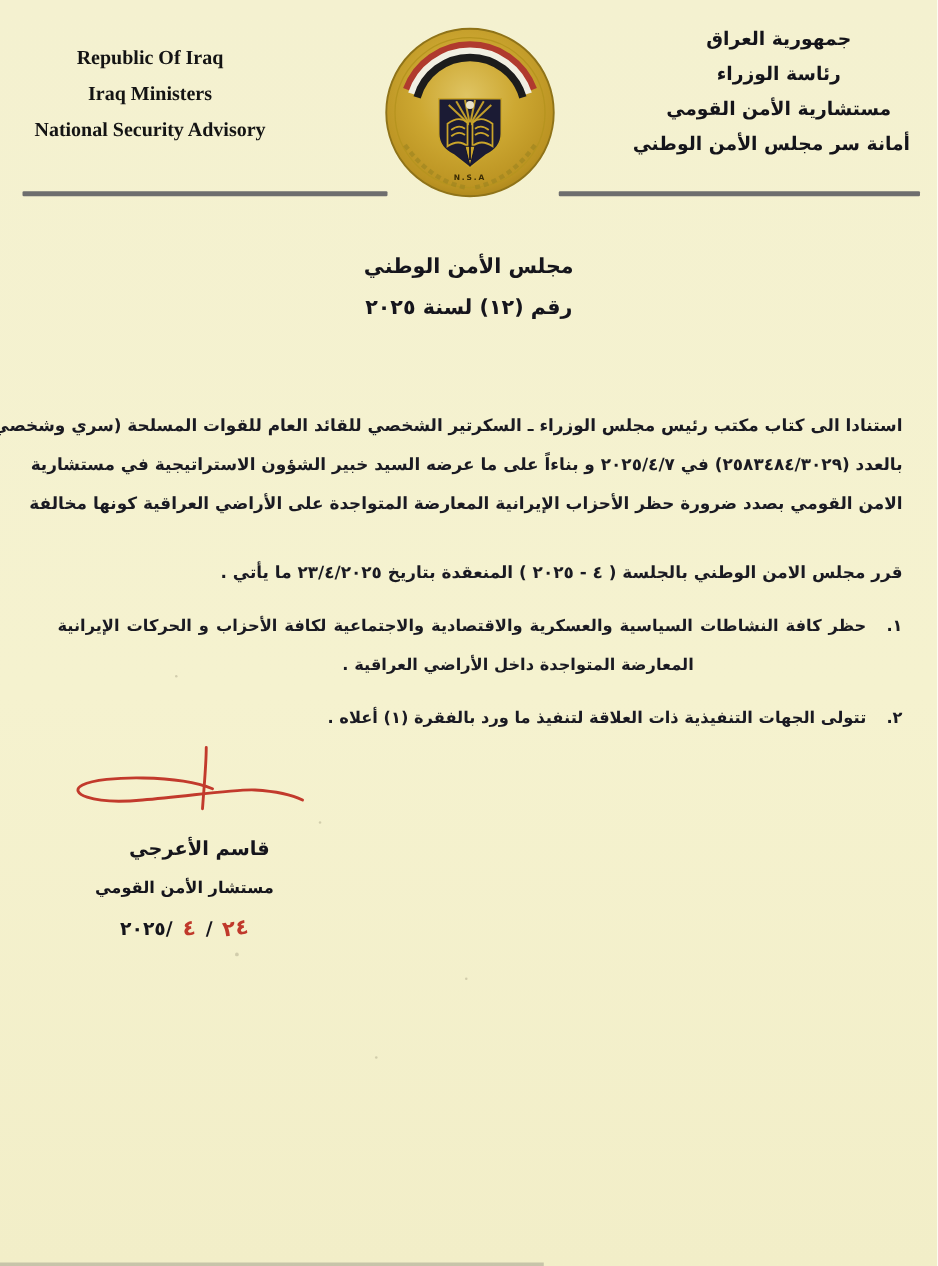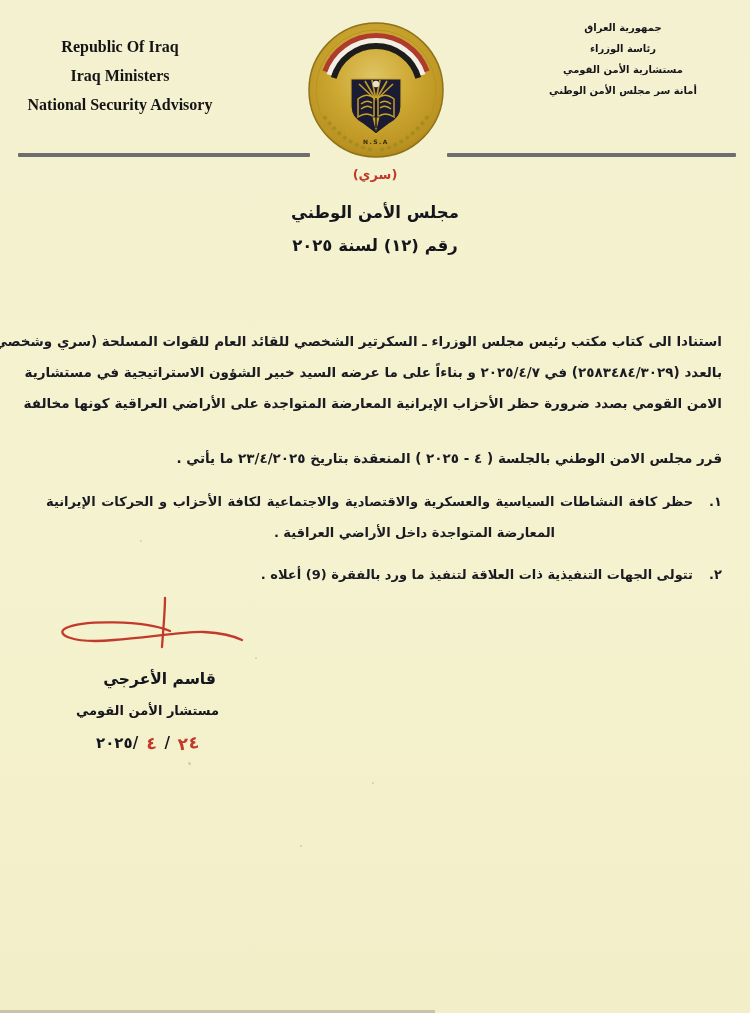--- a/index.html
+++ b/index.html
@@ -15,21 +15,21 @@
   .header-en{
     position:absolute;left:24px;top:38px;width:192px;
     text-align:center;
     font-family:"Liberation Serif",serif;
     font-weight:bold;font-size:16px;color:#141414;
   }
   .header-en .line{margin-bottom:11px;white-space:nowrap;}
   .header-ar{
     position:absolute;right:22px;top:22px;width:210px;
     direction:rtl;text-align:center;
-    font-weight:bold;font-size:10px;color:#14141a;
+    font-weight:bold;font-size:15px;color:#14141a;
   }
   .header-ar .line{margin-bottom:10px;white-space:nowrap;}
   
   .seal{position:absolute;left:306px;top:20px;width:140px;height:140px;}
   
   .sep{position:absolute;top:153px;height:4px;background:#6e6e6e;border-radius:1px;}
   .sep.left{left:18px;width:292px;}
   .sep.right{left:447px;width:289px;}
   
   .classification{
@@ -148,21 +148,20 @@
     </g>
 
     <path d="M66,97 L74,97 L70,113 Z" fill="#caa52a" stroke="#11112a" stroke-width=".8"></path>
     <line x1="70" y1="78" x2="70" y2="108" stroke="#11112a" stroke-width="1.4"></line>
     <text x="70" y="124" text-anchor="middle" font-size="6" font-weight="bold" fill="#3a2c05" letter-spacing="1.5">N.S.A</text>
   </svg>
 
   <div class="sep left"></div>
   <div class="sep right"></div>
 
-  <div class="classification">(سري)</div>
 
   <div class="doc-title">
     <div class="line">مجلس الأمن الوطني</div>
     <div class="line">رقم (١٢) لسنة ٢٠٢٥</div>
   </div>
 
   <div class="body-par">
     <div class="jline">استنادا الى كتاب مكتب رئيس مجلس الوزراء ـ السكرتير الشخصي للقائد العام للقوات المسلحة (سري وشخصي)</div>
     <div class="jline">بالعدد (٢٥٨٣٤٨٤/٣٠٢٩) في ٢٠٢٥/٤/٧ و بناءاً على ما عرضه السيد خبير الشؤون الاستراتيجية في مستشارية</div>
     <div class="jline">الامن القومي بصدد ضرورة حظر الأحزاب الإيرانية المعارضة المتواجدة على الأراضي العراقية كونها مخالفة</div>
@@ -174,21 +173,21 @@
     <div class="item">
       <span class="marker">١.</span>
       <div class="content">
         <div class="jline">حظر كافة النشاطات السياسية والعسكرية والاقتصادية والاجتماعية لكافة الأحزاب و الحركات الإيرانية</div>
         <div class="cont-line">المعارضة المتواجدة داخل الأراضي العراقية .</div>
       </div>
     </div>
     <div class="item">
       <span class="marker">٢.</span>
       <div class="content">
-        <div>تتولى الجهات التنفيذية ذات العلاقة لتنفيذ ما ورد بالفقرة (9) أعلاه .</div>
+        <div>تتولى الجهات التنفيذية ذات العلاقة لتنفيذ ما ورد بالفقرة (١) أعلاه .</div>
       </div>
     </div>
   </div>
 
   <svg class="sig-svg" viewBox="0 0 200 62">
     <g fill="none" stroke="#c23a2c" stroke-width="2.3" stroke-linecap="round">
       <path d="M113,4 C113,18 111,38 110,53"></path>
       <path d="M118,37 C92,26 30,26 14,34 C2,40 20,50 62,46 C98,43 138,37 152,38 C168,39 182,42 190,46"></path>
     </g>
   </svg>

